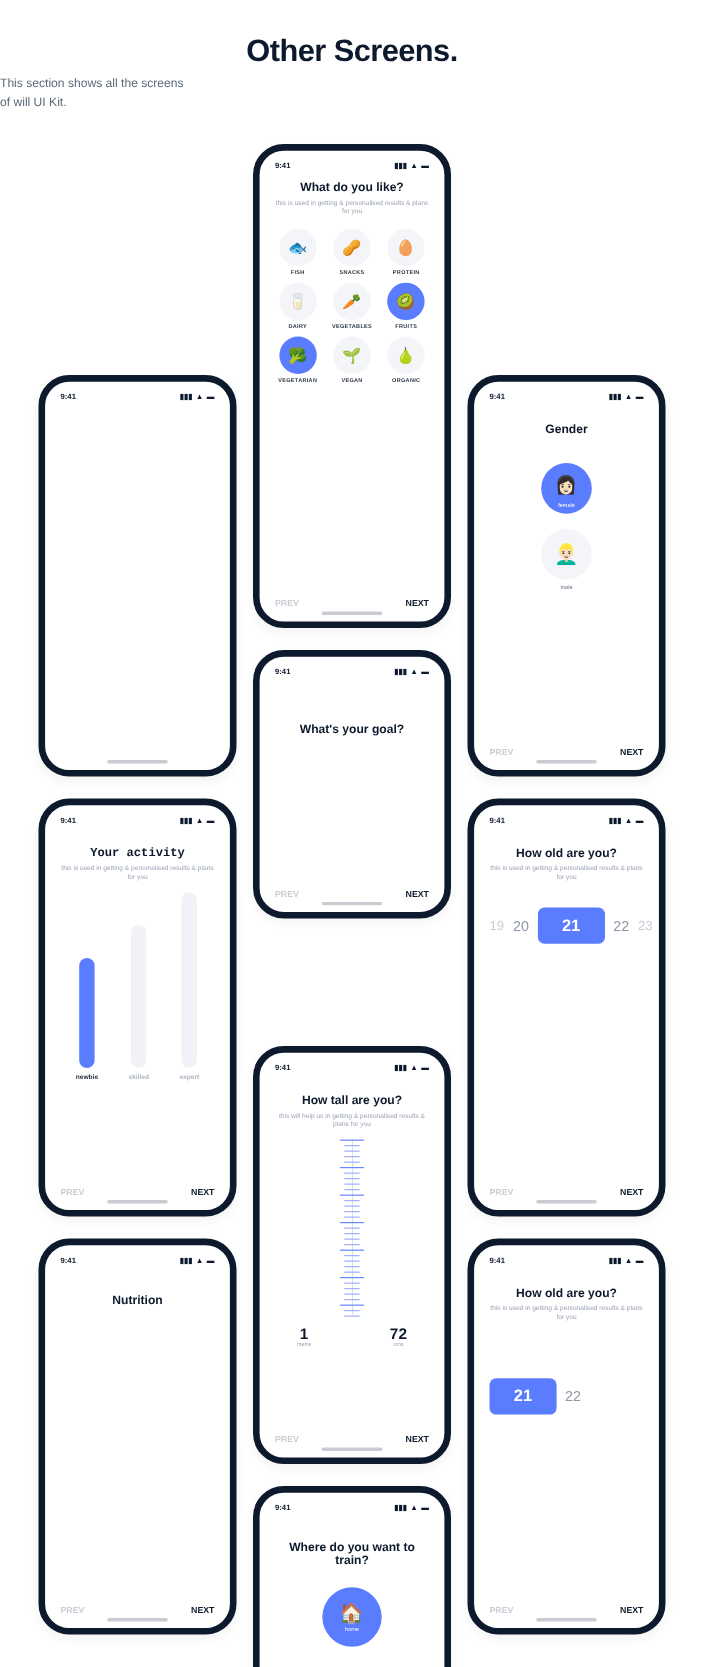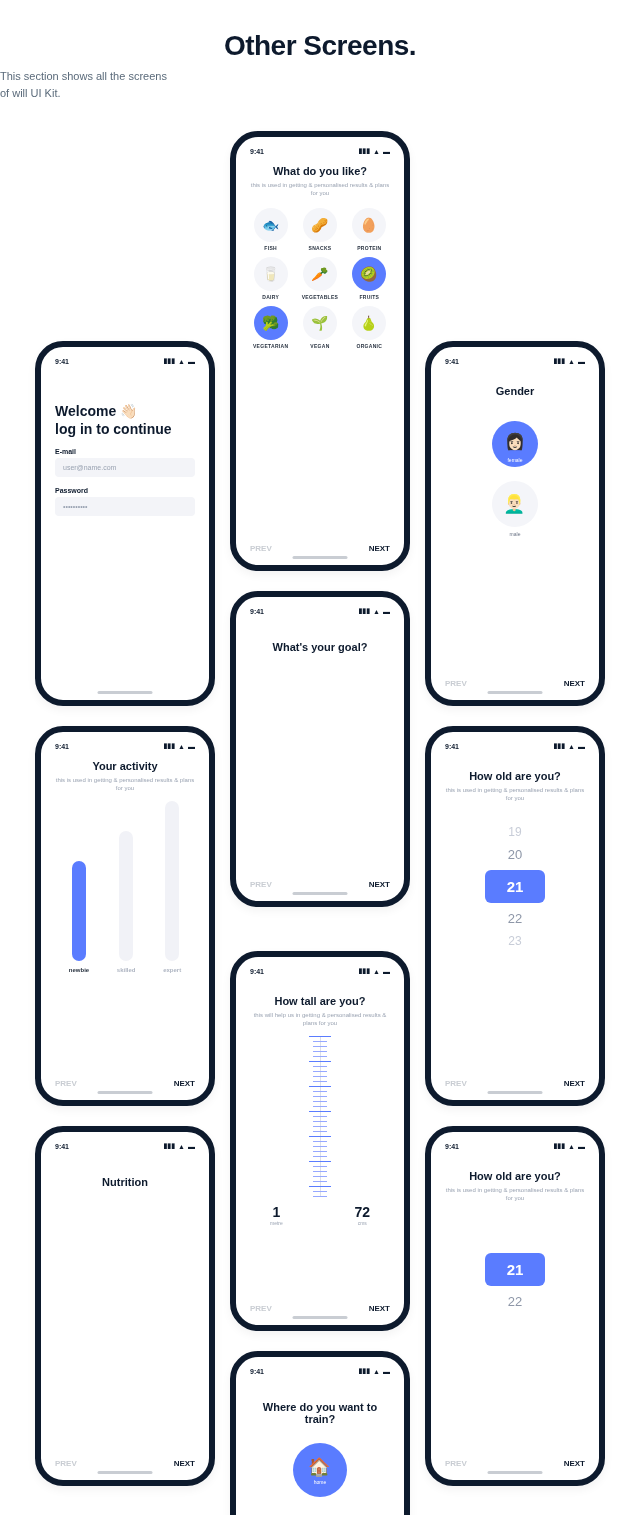--- a/index.html
+++ b/index.html
@@ -62,21 +62,21 @@
   
   
   .bars3 { display:flex; align-items:flex-end; justify-content:space-around; height:160px; margin-top:20px; }
   .barcol { display:flex; flex-direction:column; align-items:center; gap:6px; }
   .bar { width:14px; border-radius:7px; background:#f1f2f7; }
   .bar.sel { background:#5a7cff; }
   .barlbl { font-size:6px; color:#2a3442; font-weight:700; }
   .barlbl.dim { color:#aeb5c2; font-weight:600; }
 
   
-  .agecol { display:flex; flex-direction:column; align-items:center; gap:8px; margin-top:22px; }
+  .agecol { display:flex; flex-direction:row; align-items:center; gap:8px; margin-top:22px; }
   .ageitem { font-size:12px; color:#c8cdd8; }
   .ageitem.near { color:#8e97a8; font-size:13px;}
   .agepill { background:#5a7cff; color:#fff; font-weight:700; font-size:15px; padding:8px 22px; border-radius:6px; }
 
   
   .ruler { display:flex; flex-direction:column; align-items:center; margin-top:8px; }
   .scale { width:1px; background:#dcdfe7; height:160px; position:relative; }
   .hvals { display:flex; justify-content:space-between; width:100%; margin-top:8px; padding:0 20px;}
   .hv { text-align:center; }
   .hv .n { font-size:14px; font-weight:700; }
@@ -159,27 +159,20 @@
   </div>
 
   <div class="phone" style="left:35px; top:220px;">
     <div class="status">
       <span>9:41</span>
       <span class="status-right">
           <span>▮▮▮</span>
           <span>▲</span>
           <span>▬</span>
         </span>
-    </div>
-    <div style="margin-top:28px;">
-      <div class="h1"><span>Welcome 👋🏻</span><br><span>log in to continue</span></div>
-      <div class="label">E-mail</div>
-      <div class="input">user@name.com</div>
-      <div class="label">Password</div>
-      <div class="input">••••••••••</div>
     </div>
     <div class="home-ind"></div>
   </div>
 
   <div class="phone" style="left:425px; top:220px;">
     <div class="status">
       <span>9:41</span>
       <span class="status-right">
           <span>▮▮▮</span>
           <span>▲</span>
@@ -201,21 +194,21 @@
         <div class="glabel">male</div>
       </div>
     </div>
     <div class="nav">
         <span class="prev">PREV</span>
         <span class="next">NEXT</span>
       </div>
     <div class="home-ind"></div>
   </div>
 
-  <div class="phone" style="left:230px; top:470px; height:316px;">
+  <div class="phone" style="left:230px; top:470px; height:244px;gap:16px;">
     <div class="status">
       <span>9:41</span>
       <span class="status-right">
           <span>▮▮▮</span>
           <span>▲</span>
           <span>▬</span>
         </span>
     </div>
     <div class="h2" style="margin-top:16px;">What's your goal?</div>
     <div class="nav">
@@ -227,21 +220,21 @@
 
   <div class="phone" style="left:35px; top:605px; height:380px;">
     <div class="status">
       <span>9:41</span>
       <span class="status-right">
           <span>▮▮▮</span>
           <span>▲</span>
           <span>▬</span>
         </span>
     </div>
-    <div class="h2" style="margin-top:0;">Your activity</div>
+    <div class="h2" style="margin-top:10px;font-family:Liberation Mono, monospace;">Your activity</div>
     <div class="sub">this is used in getting &amp; personalised
 results &amp; plans for you</div>
     <div class="bars3" id="activity-bars">
         <div class="barcol">
           <div class="bar sel" style="height:100px"></div>
           <div class="barlbl">newbie</div>
         </div>
         <div class="barcol">
           <div class="bar" style="height:130px"></div>
           <div class="barlbl dim">skilled</div>

